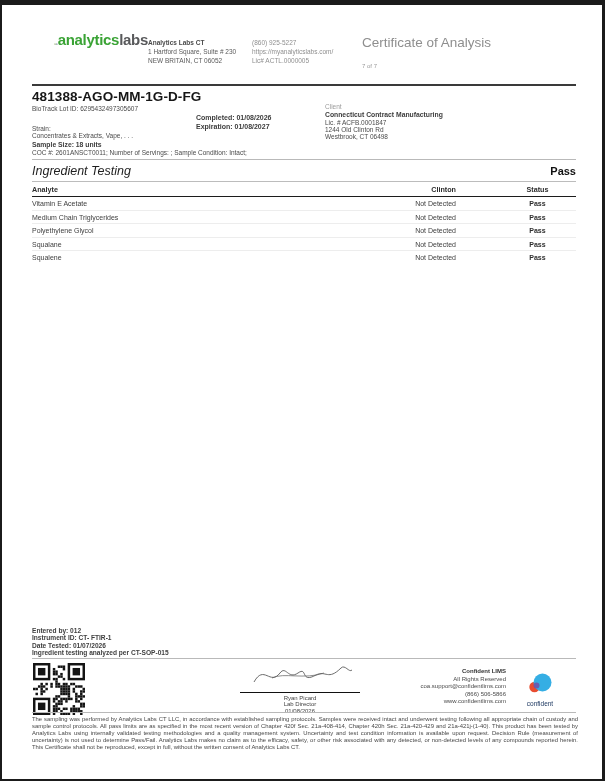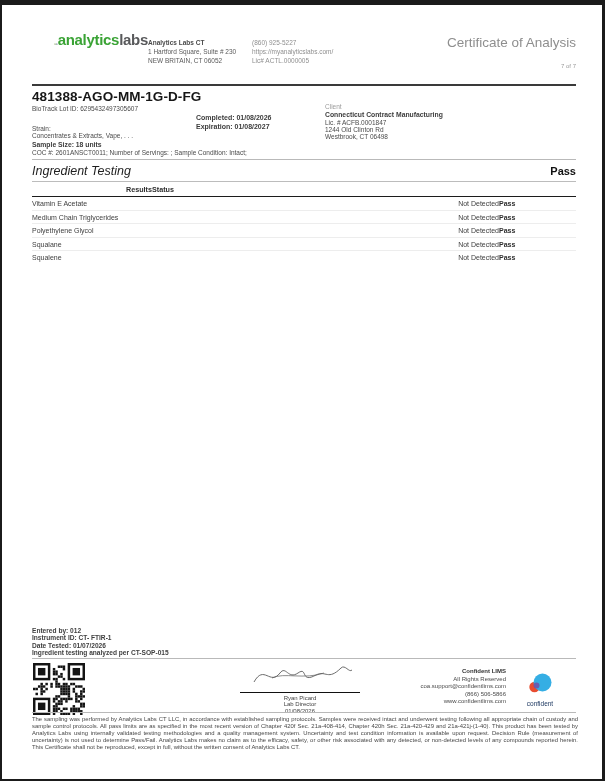--- a/index.html
+++ b/index.html
@@ -10,21 +10,21 @@
 
   
   .header{position:absolute;top:24px;left:30px;right:26px;display:flex;}
   .brand{width:116px;display:flex;flex-direction:row;}
   .brand svg{margin-left:22px;}
   .brand-name{font-size:15px;font-weight:700;letter-spacing:-0.3px;margin-top:2px;color:#58595b;}
   .brand-name .g{color:var(--brand-green);}
   .lab-info{margin-top:9px;width:104px;font-size:6.5px;line-height:9px;color:#5a5a5a;}
   .lab-info .b{font-weight:700;color:#4a4a4a;}
   .contact{margin-top:9px;width:110px;font-size:6.5px;line-height:9px;color:#8f8f8f;}
-  .header-right{flex:1;text-align:right;}
+  .header-right{flex:1;text-align:left;}
   .doc-title{font-size:13.5px;color:#8e8e8e;margin-top:6px;}
   .page-num{font-size:6px;color:#9a9a9a;margin-top:13px;}
   .rule-dark{position:absolute;top:79px;left:30px;right:26px;height:2px;background:#3a3a3a;}
 
   
   .abs{position:absolute;}
   .t-title{font-size:13.5px;font-weight:700;color:#161616;letter-spacing:0.1px;}
   .t-sm{font-size:6.5px;color:#4a4a4a;}
   .t-sm-b{font-size:6.8px;font-weight:700;color:#3c3c3c;}
   .t-sampleid{font-size:10.5px;font-weight:700;color:#2a2a2a;}
@@ -34,21 +34,21 @@
   
   .rule-gray{position:absolute;left:30px;right:26px;height:1px;background:#b9b9b9;}
   .sec-title{font-size:12.5px;color:#1f1f1f;font-style:italic;}
   .sec-status{font-size:11px;font-weight:700;color:#111;}
   .tbl{position:absolute;top:176px;left:30px;right:26px;}
   .tbl-rule-top{height:1px;background:#bcbcbc;}
   .tbl-head{display:flex;font-size:7.2px;font-weight:700;color:#2d2d2d;padding:3px 0 2px 0;border-bottom:1.6px solid #1c1c1c;}
   .tbl-row{display:flex;font-size:7px;color:#3d3d3d;padding:3px 0 2.5px 0;border-bottom:0.5px solid #ededed;}
   .c-analyte{flex:1;text-align:left;}
   .c-results{width:120px;text-align:right;}
-  .c-status{width:77px;text-align:left;}
+  .c-status{width:77px;text-align:center;margin-left:43px;}
   .tbl-row .c-status{font-weight:600;color:#2e2e2e;}
 
   
   .entered{position:absolute;top:622px;left:30px;font-size:6.6px;line-height:7.4px;font-weight:600;color:#3f3f3f;}
 
   
   .qr{position:absolute;top:658px;left:31px;width:52px;height:52px;}
   .sig{position:absolute;top:657px;left:238px;width:120px;text-align:center;}
   .sig-line{border-bottom:1.4px solid #111;padding-bottom:0px;}
   .sig-meta{font-size:6px;line-height:6.8px;color:#3f3f3f;margin-top:1.5px;}
@@ -110,21 +110,22 @@
     <div class="abs t-sm" style="top:143.5px;left:30px;">COC #: 2601ANSCT0011; Number of Servings: ; Sample Condition: Intact;</div>
 
     <div class="rule-gray" style="top:154px;"></div>
 
     <div class="abs sec-title" style="top:159px;left:30px;">Ingredient Testing</div>
     <div class="abs sec-status" style="top:160px;right:26px;">Pass</div>
 
     <div class="tbl">
       <div class="tbl-rule-top"></div>
       <div class="tbl-head">
-        <div class="c-results">Results</div>
+        <div class="c-analyte">Analyte</div>
+        <div class="c-results">Clinton</div>
         <div class="c-status">Status</div>
       </div>
       <div class="tbl-row">
         <div class="c-analyte">Vitamin E Acetate</div>
         <div class="c-results">Not Detected</div>
         <div class="c-status">Pass</div>
       </div>
       <div class="tbl-row">
         <div class="c-analyte">Medium Chain Triglycerides</div>
         <div class="c-results">Not Detected</div>

